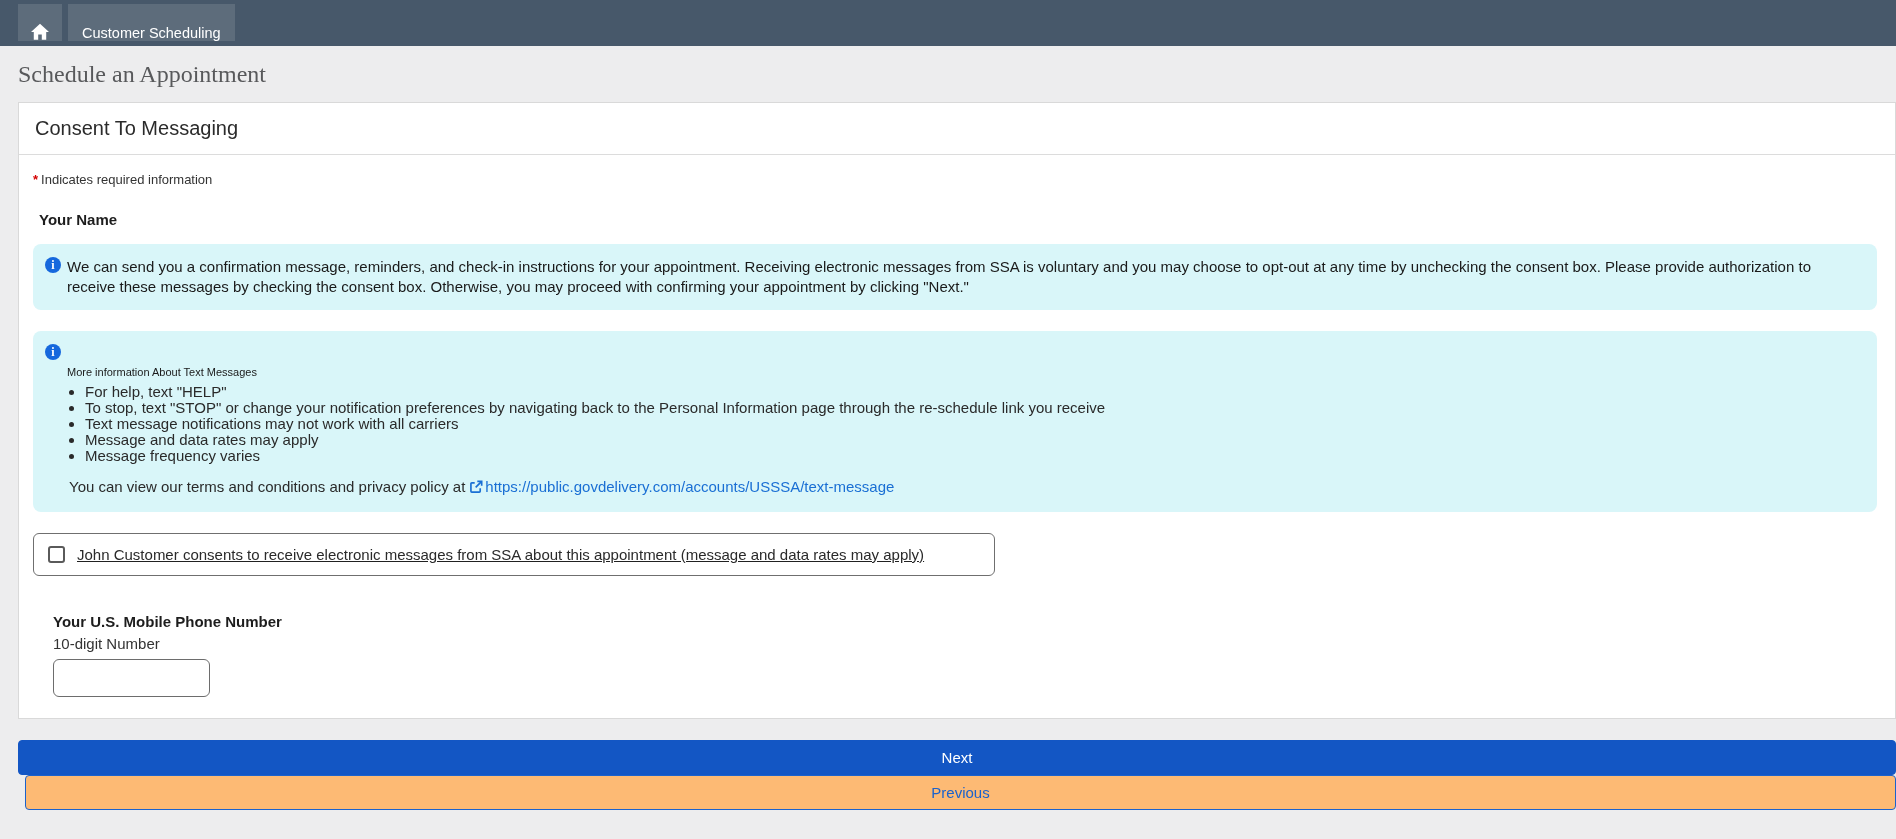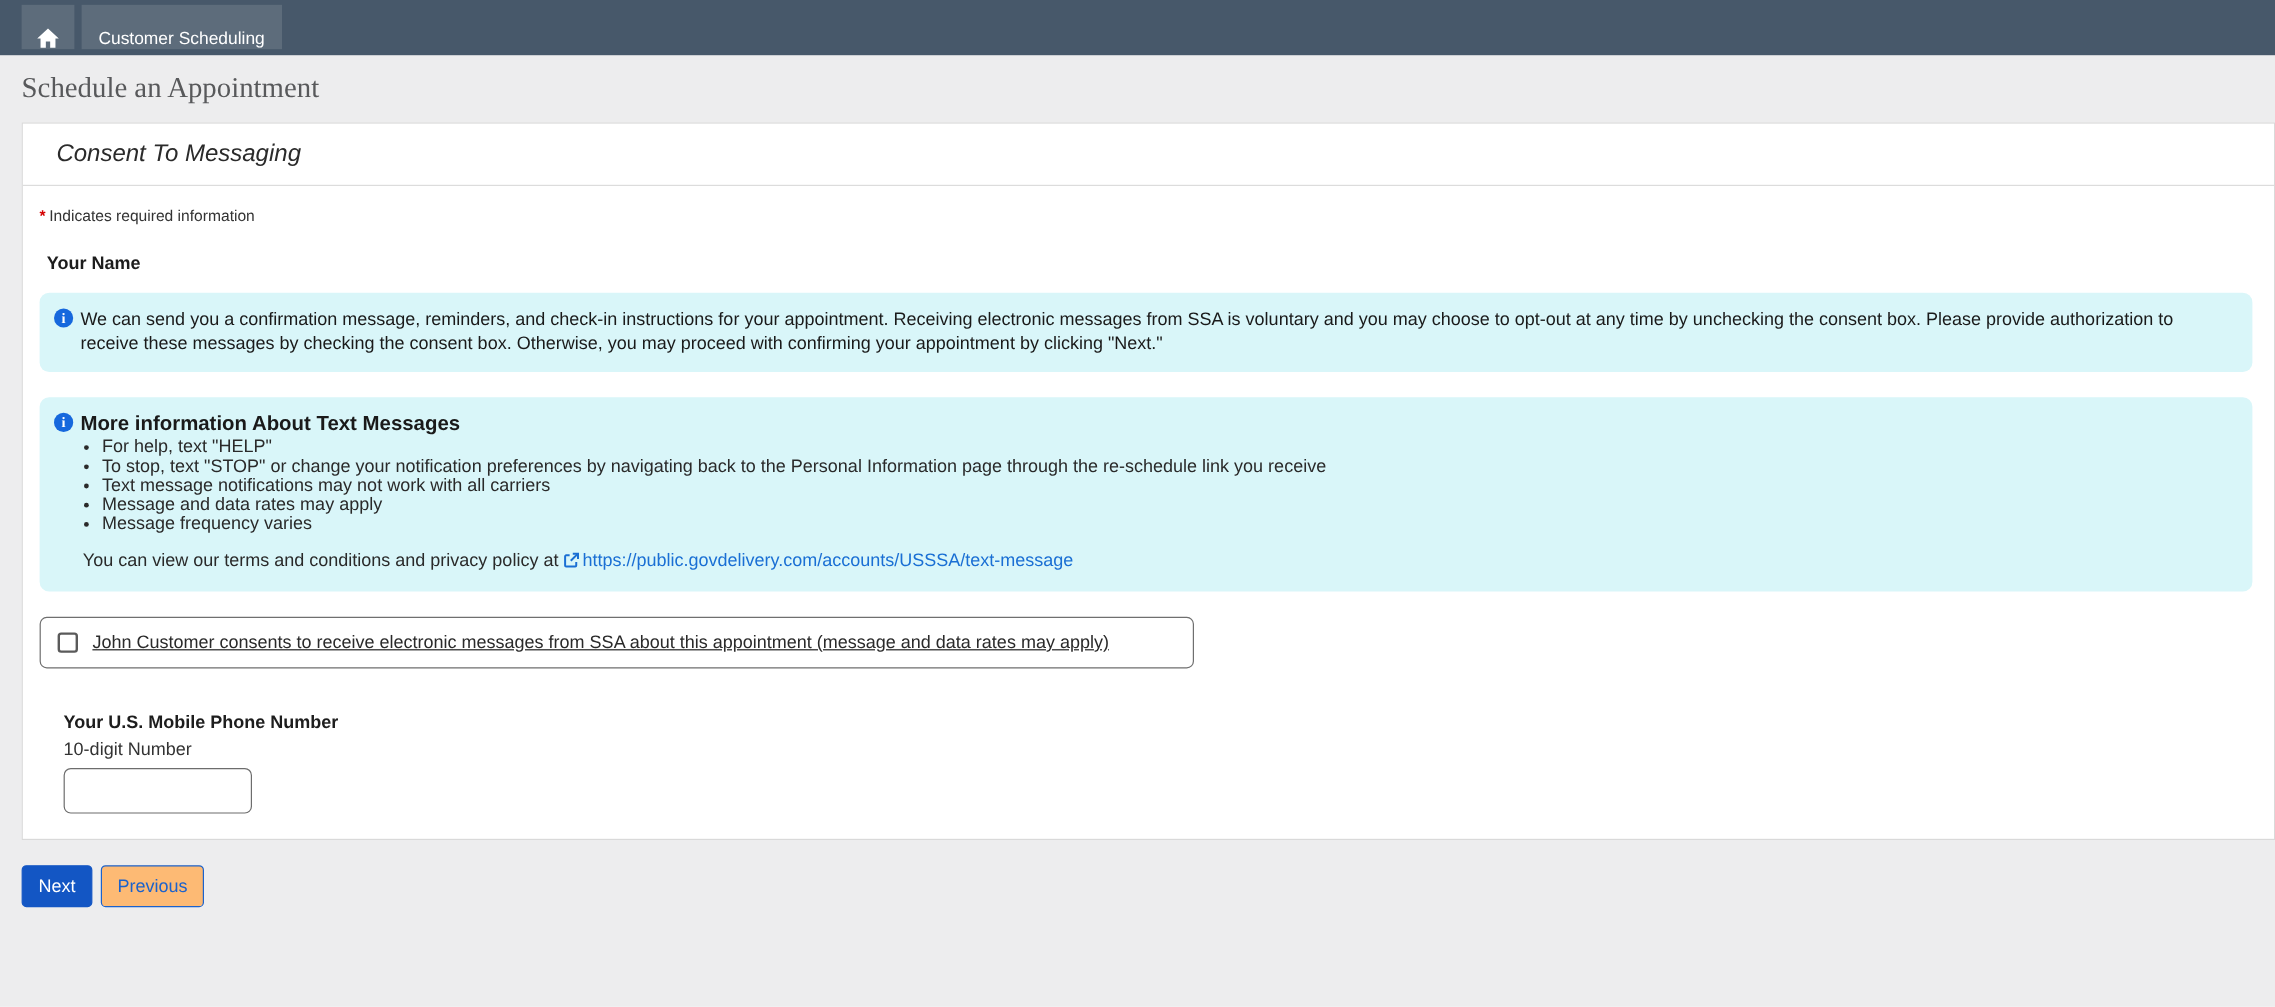--- a/index.html
+++ b/index.html
@@ -43,23 +43,22 @@
 
   
   .card {
     background: #ffffff;
     border: 1px solid #d9d9d9;
     margin-left: 18px;
   }
   .card-header {
     font-size: 20px;
     color: #2b2b2b;
-    padding: 14px 28px;
+    padding: 14px 16px;
     border-bottom: 1px solid #dcdcdc;
-    font-style: italic;
   }
   .card-body { padding: 17px 18px 21px 14px; }
 
   .required-note { font-size: 13px; color: #333; margin-bottom: 24px; }
   .required-star { color: #d40000; font-weight: 700; margin-right: 3px; }
 
   .field-label { font-size: 15px; font-weight: 700; color: #1d1d1d; margin-bottom: 5px; }
   .field-value { font-size: 15px; color: #333; }
   .name-block { margin-left: 6px; margin-bottom: 16px; }
 
@@ -81,21 +80,21 @@
     color: #ffffff;
     font-family: "Liberation Serif", serif;
     font-weight: 700;
     font-size: 12px;
     flex: none;
     margin-right: 6px;
     vertical-align: -2px;
   }
   .info-row { display: flex; align-items: flex-start; }
   .info-bold-text { font-size: 15px; font-weight: 400; line-height: 20px; color: #1a1a1a; padding-top: 0; }
-  .info-title { font-size: 17px; font-weight: 700; line-height: 18px; color: #1a1a1a; }
+  .info-title { font-size: 11px; font-weight: 400; line-height: 18px; color: #1a1a1a; margin-top: 19px; }
   .info-box ul { margin: 3px 0 0 0; padding-left: 40px; }
   .info-box li { font-size: 15px; line-height: 16px; color: #2a2a2a; }
   .terms-line { font-size: 15px; color: #2a2a2a; margin: 14px 0 2px 24px; }
   .ext-link-icon { vertical-align: -2px; margin: 0 2px 0 4px; }
   .terms-link { color: #1a6fd4; text-decoration: none; }
 
   
   .consent-box {
     width: 962px;
     border: 1px solid #6f6f6f;
@@ -127,21 +126,21 @@
     border: 1px solid #6d6d6d;
     border-radius: 6px;
     font-size: 16px;
     padding: 0 8px;
     color: #222;
     background: #fff;
     outline: none;
   }
 
   
-  .actions { margin: 21px 0 0 18px; display: flex; }
+  .actions { margin: 21px 0 0 18px; display: flex; flex-direction: column; }
   .btn {
     font-family: "Liberation Sans", sans-serif;
     font-size: 15px;
     border-radius: 4px;
     padding: 9px 13px;
     cursor: pointer;
     line-height: 1;
   }
   .btn-primary {
     background: #1356c4;

